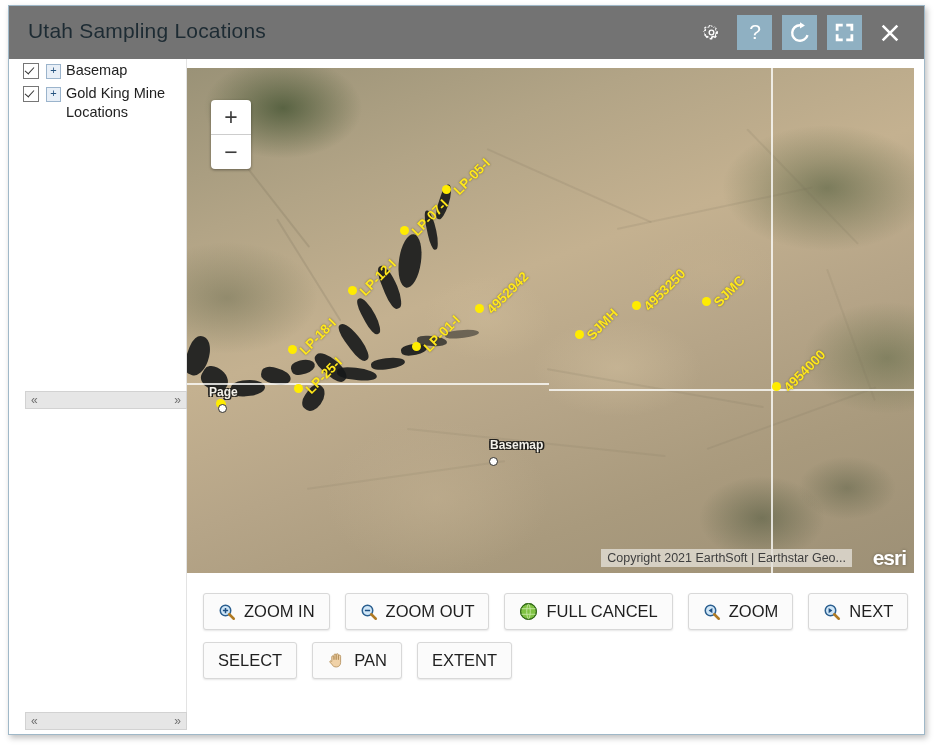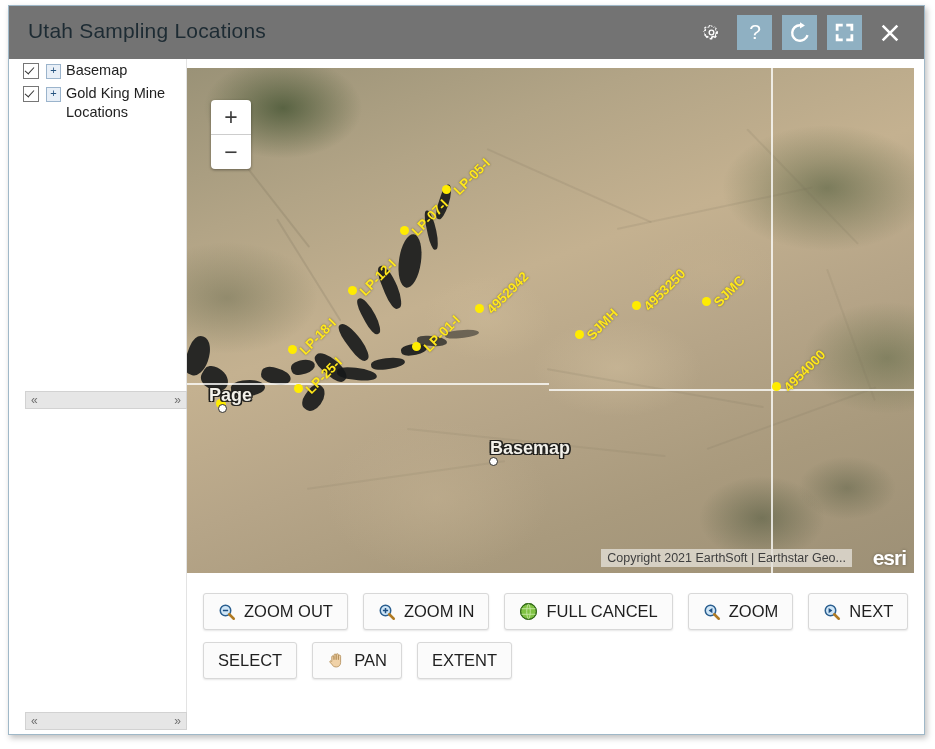--- a/index.html
+++ b/index.html
@@ -219,21 +219,21 @@
     width: 9px; height: 9px;
     margin-left: -4.5px; margin-top: -4.5px;
     border-radius: 50%;
     background: #ffffff;
     border: 1.5px solid #32302c;
     box-sizing: border-box;
   }
   .city-label {
     position: absolute;
     color: #f3f1ea;
-    font-size: 18px;
+    font-size: 12px;
     font-weight: 700;
     white-space: nowrap;
     text-shadow:
       -1.4px -1.4px 0 #22211e, 1.4px -1.4px 0 #22211e,
       -1.4px  1.4px 0 #22211e, 1.4px  1.4px 0 #22211e;
   }
   
   #map-zoom {
     position: absolute;
     left: 24px; top: 32px;
@@ -450,33 +450,33 @@
       <div id="attrib">Copyright 2021 EarthSoft | Earthstar Geo...</div>
       <div id="esri-logo">esri</div>
     </div>
 
     <div id="toolbar">
 
       <div class="btn-row">
         <div class="tool-btn">
           <svg class="ico" width="18" height="18" viewBox="0 0 24 24">
             <circle cx="10" cy="10" r="7" fill="#cfe6f7" stroke="#2b5f8f" stroke-width="2"></circle>
+            <path d="M6.5 10h7M10 6.5v7" stroke="#1d4f82" stroke-width="2"></path>
+            <path d="M15 15l6 6" stroke="#b07a22" stroke-width="3.4" stroke-linecap="round"></path>
+          </svg>
+          <span>ZOOM IN</span>
+        </div>
+
+        <div class="tool-btn">
+          <svg class="ico" width="18" height="18" viewBox="0 0 24 24">
+            <circle cx="10" cy="10" r="7" fill="#cfe6f7" stroke="#2b5f8f" stroke-width="2"></circle>
             <path d="M6.5 10h7" stroke="#1d4f82" stroke-width="2"></path>
             <path d="M15 15l6 6" stroke="#b07a22" stroke-width="3.4" stroke-linecap="round"></path>
           </svg>
           <span>ZOOM OUT</span>
-        </div>
-
-        <div class="tool-btn">
-          <svg class="ico" width="18" height="18" viewBox="0 0 24 24">
-            <circle cx="10" cy="10" r="7" fill="#cfe6f7" stroke="#2b5f8f" stroke-width="2"></circle>
-            <path d="M6.5 10h7M10 6.5v7" stroke="#1d4f82" stroke-width="2"></path>
-            <path d="M15 15l6 6" stroke="#b07a22" stroke-width="3.4" stroke-linecap="round"></path>
-          </svg>
-          <span>ZOOM IN</span>
         </div>
 
         <div class="tool-btn">
           <svg class="ico" width="19" height="19" viewBox="0 0 24 24">
             <circle cx="12" cy="12" r="10" fill="#7fc242" stroke="#3c7a1e" stroke-width="1.4"></circle>
             <path d="M12 2c-3 4-3 16 0 20M12 2c3 4 3 16 0 20M2.6 8.5h18.8M2.6 15.5h18.8" stroke="#c9e9a6" stroke-width="1.1" fill="none"></path>
             <circle cx="12" cy="12" r="10" fill="none" stroke="#2f6417" stroke-width="1.2"></circle>
           </svg>
           <span>FULL CANCEL</span>
         </div>

